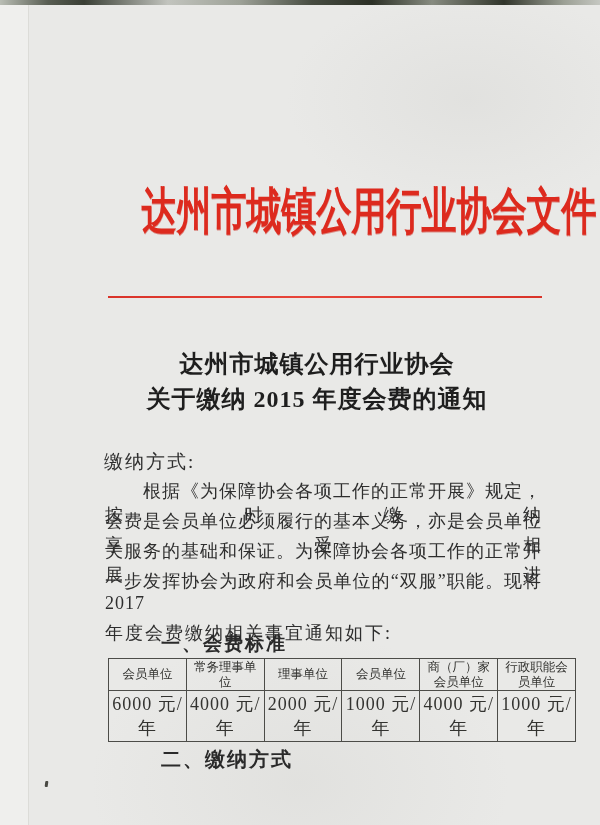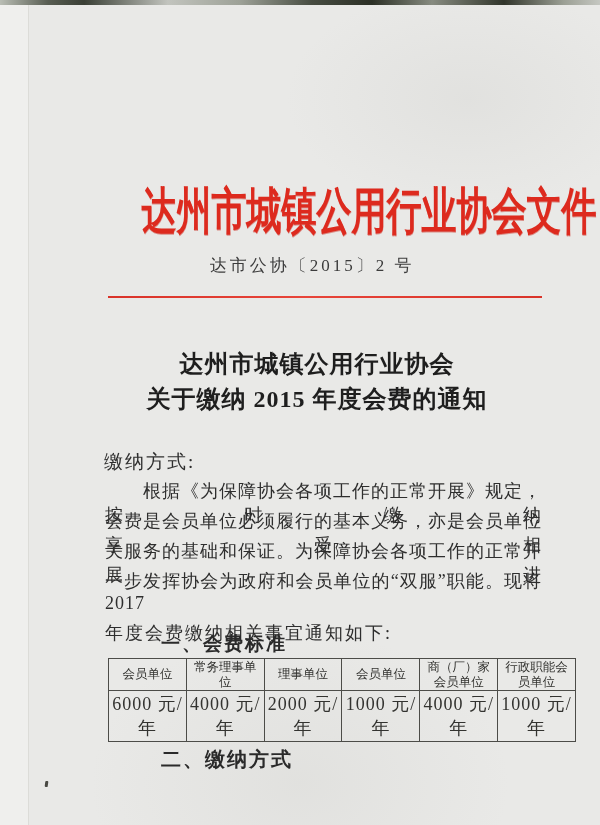--- a/index.html
+++ b/index.html
@@ -103,21 +103,20 @@
 
 <div id="scan-page">
 
   <div class="left-page-edge"></div>
   <div class="top-scan-band"></div>
 
   <div class="letterhead">
     <span class="inner">达州市城镇公用行业协会文件</span>
   </div>
 
-  <div class="doc-number">达市公协〔2015〕2 号</div>
 
   <div class="red-rule"></div>
 
   <div class="notice-title line1">达州市城镇公用行业协会</div>
   <div class="notice-title line2">关于缴纳 2015 年度会费的通知</div>
 
   <div class="salutation">缴纳方式:</div>
 
   <div class="body-line indent" style="top:479px">根据《为保障协会各项工作的正常开展》规定，按时缴纳</div>
   <div class="body-line" style="top:509px">会费是会员单位必须履行的基本义务，亦是会员单位享受相</div>

